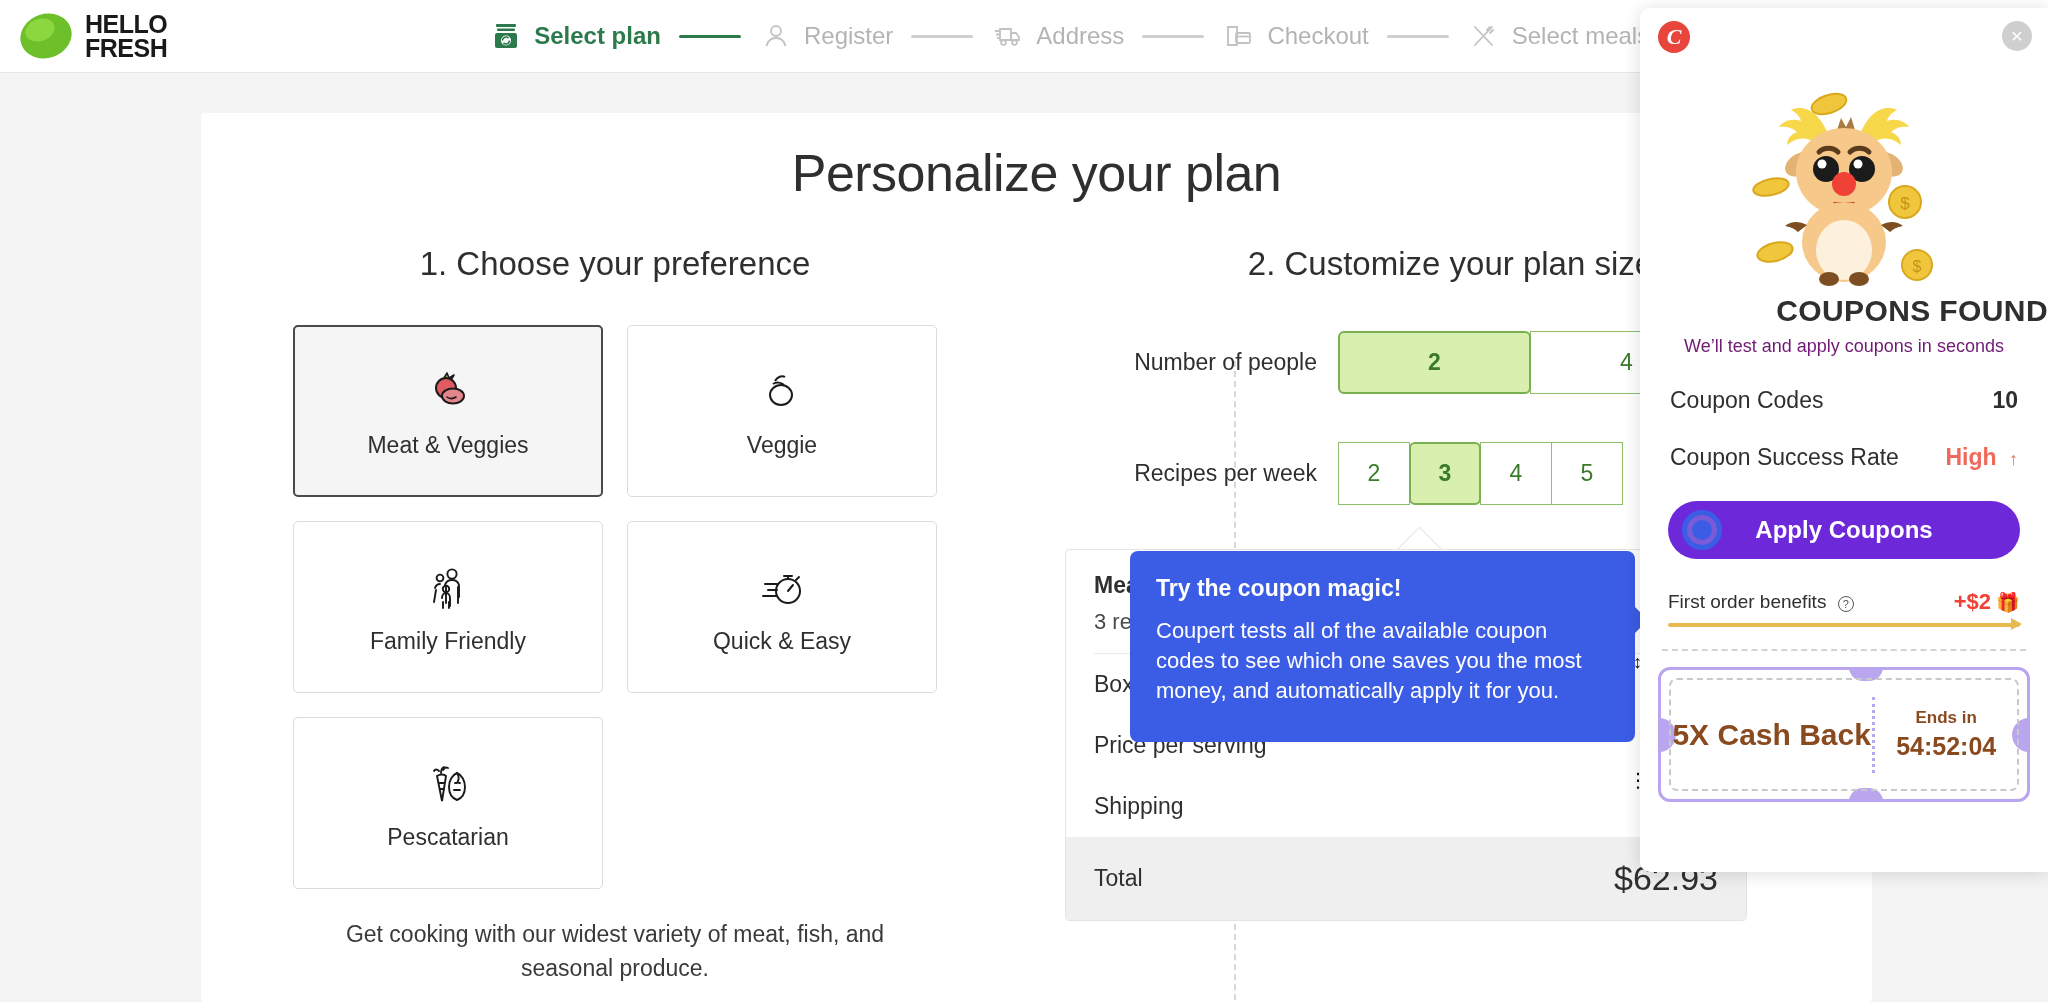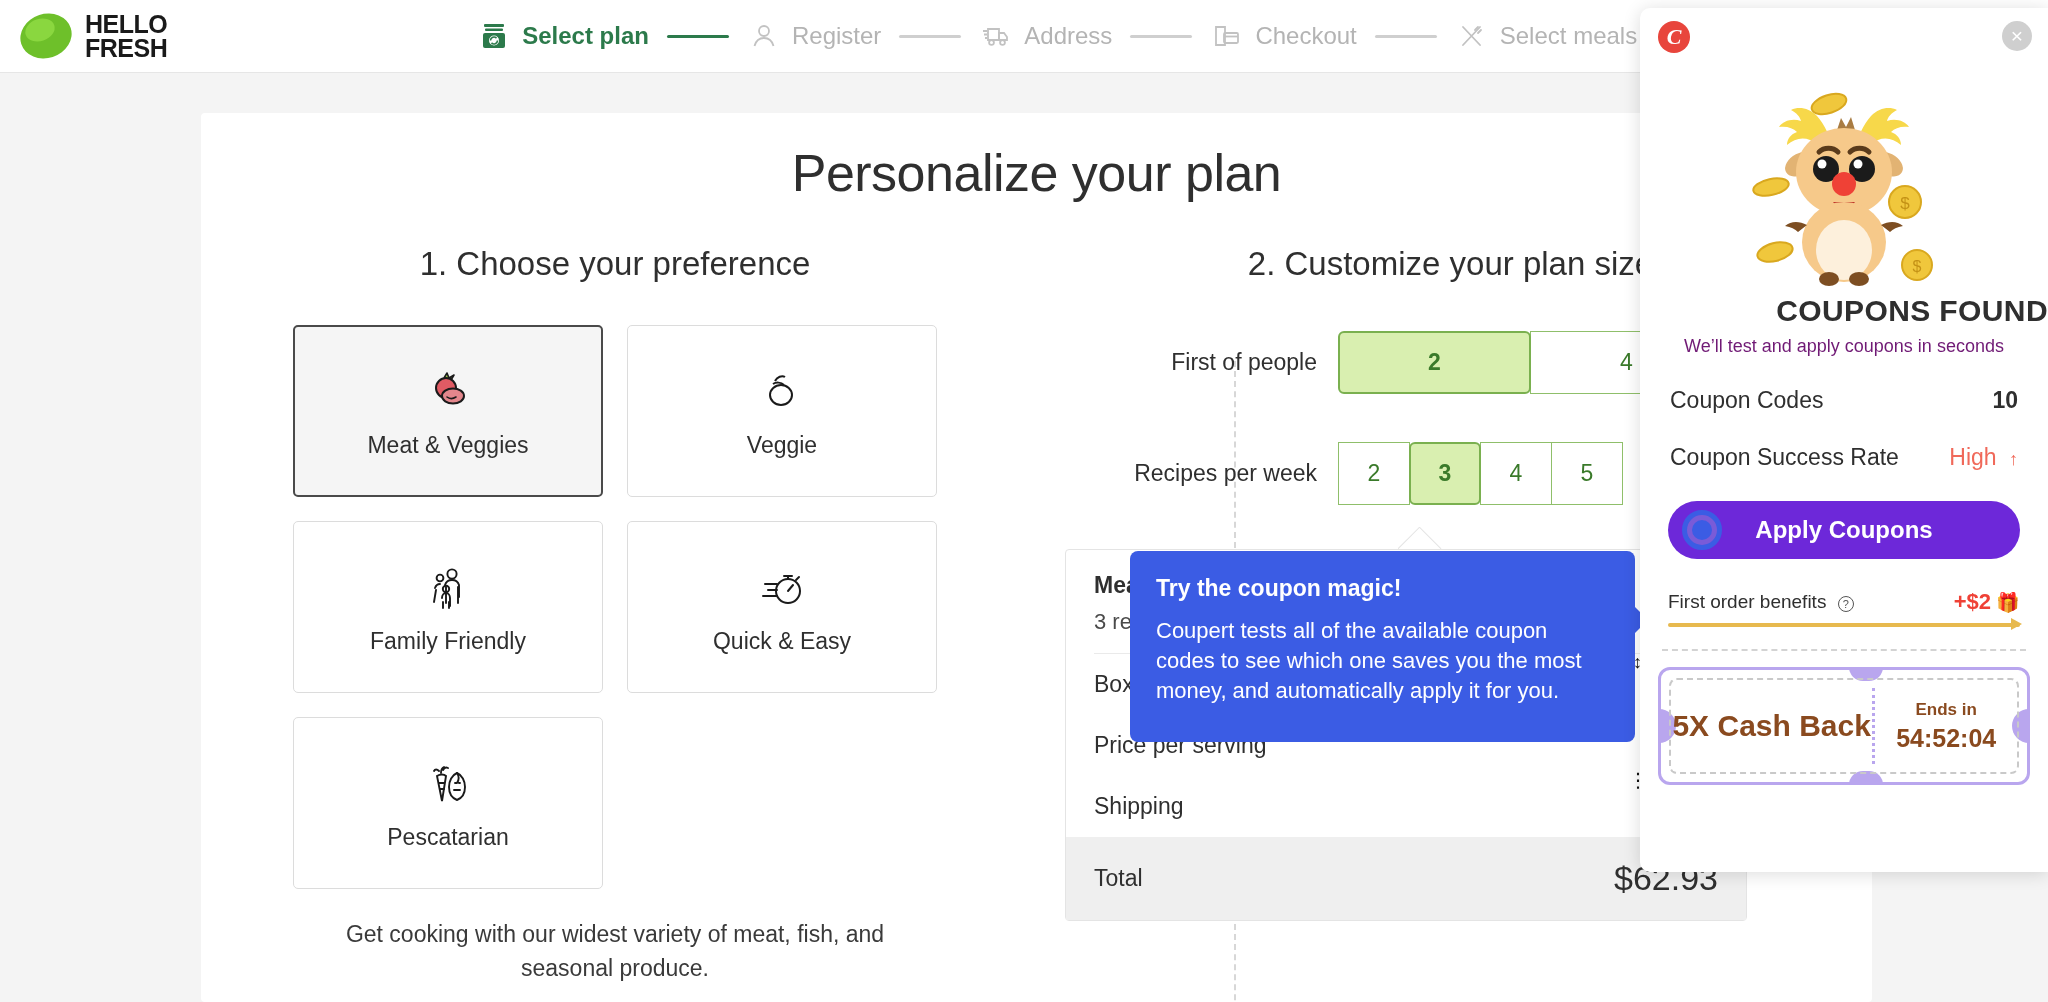--- a/index.html
+++ b/index.html
@@ -8,21 +8,21 @@
     font-family: "Liberation Sans", sans-serif;
     background: #ffffff;
     overflow: hidden;
   }
   #root { position: relative; width: 2048px; height: 1002px; background: #f4f4f4; }
 
   
   .header {
     position: absolute; top: 0; left: 0; width: 2048px; height: 73px;
     background: #fff; border-bottom: 1px solid #e6e6e6;
-    display: flex; align-items: center; z-index: 5;
+    display: flex; align-items: center; z-index: 5; gap: 12px;
   }
   .logo { display: flex; align-items: center; margin-left: 18px; }
   .logo-lemon {
     width: 58px; height: 52px; position: relative; margin-right: 9px;
   }
   .logo-lemon svg { display:block; }
   .logo-text {
     font-weight: 900; font-size: 25px; line-height: 24px; color: #1a1a1a;
     letter-spacing: -0.5px;
   }
@@ -156,21 +156,21 @@
   .cp-title {
     text-align:right; font-size: 30px; font-weight: 900; color: #2f2f2f;
     letter-spacing: 0.4px; margin-top: 2px;
   }
   .cp-sub { text-align:center; font-size: 18px; color: #701a75; margin-top: 8px; }
   .cp-stat {
     display:flex; justify-content: space-between; align-items:center;
     padding: 0 30px; margin-top: 30px; font-size: 23px; color: #2f2f2f;
   }
   .cp-stat .v { font-weight: 700; }
-  .cp-stat .v.high { color: #f0695a; font-weight: 400; }
+  .cp-stat .v.high { color: #f0695a; font-weight: 700; }
   .cp-arrow-up { color:#f0695a; font-size:18px; margin-left:6px; }
   .cp-btn {
     margin: 30px 28px 0; height: 58px; background: #6d28d9; border-radius: 30px;
     display:flex; align-items:center; justify-content:center; position: relative;
     cursor: pointer;
   }
   .cp-btn-label { color:#fff; font-size: 24px; font-weight: 800; }
   .cp-spinner {
     position:absolute; left: 14px; top: 9px; width: 40px; height: 40px;
     border-radius: 50%; border: 5px solid #3b5ce4; background: #7a5bd8;
@@ -191,21 +191,21 @@
     margin-left:6px; color:#555;
   }
   .cp-progress { margin: 8px 28px 0; height: 4px; background: #e7b94e; border-radius: 2px; position:relative;}
   .cp-progress::after{
     content:""; position:absolute; right:-2px; top:-5px;
     border-left: 11px solid #e7b94e; border-top: 6px solid transparent;
     border-bottom: 6px solid transparent;
   }
   .cp-divider { margin: 22px 22px 0; border-top: 2px dashed #d3d3d3; }
   .cp-coupon {
-    margin: 16px 18px 0; height: 118px; border: 3px solid #b9a6ee; border-radius: 12px;
+    margin: 16px 18px 0; height: 135px; border: 3px solid #b9a6ee; border-radius: 12px;
     position: relative; background:#fff; display:flex; align-items:center;
   }
   .cp-coupon-inner {
     position:absolute; inset: 8px; border: 2px dashed #c9c9c9; border-radius: 8px;
     display:flex; align-items:center;
   }
   .cb-label {
     flex: 1.35; text-align:center; font-size: 30px; font-weight: 800; color: #8a4a1f;
   }
   .cb-divider {
@@ -399,21 +399,21 @@
 
         </div>
 
         <div class="pref-note">Get cooking with our widest variety of meat, fish, and seasonal produce.</div>
       </div>
 
       <div class="col-right">
         <div class="sub-title">2. Customize your plan size</div>
 
         <div class="size-row">
-          <div class="size-label">First of people</div>
+          <div class="size-label">Number of people</div>
           <div class="seg people">
             <div class="seg-item sel">2</div>
             <div class="seg-item">4</div>
           </div>
         </div>
 
         <div class="size-row">
           <div class="size-label">Recipes per week</div>
           <div class="seg recipes">
             <div class="seg-item">2</div>

